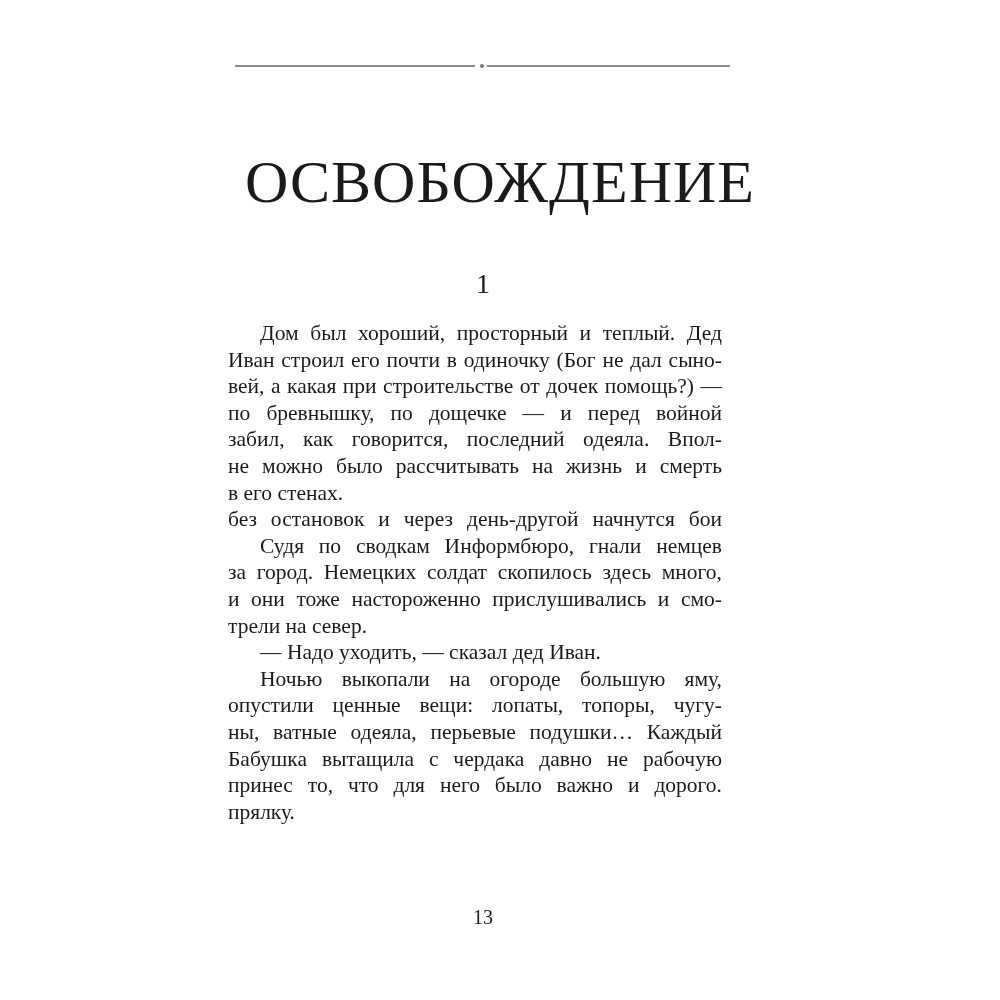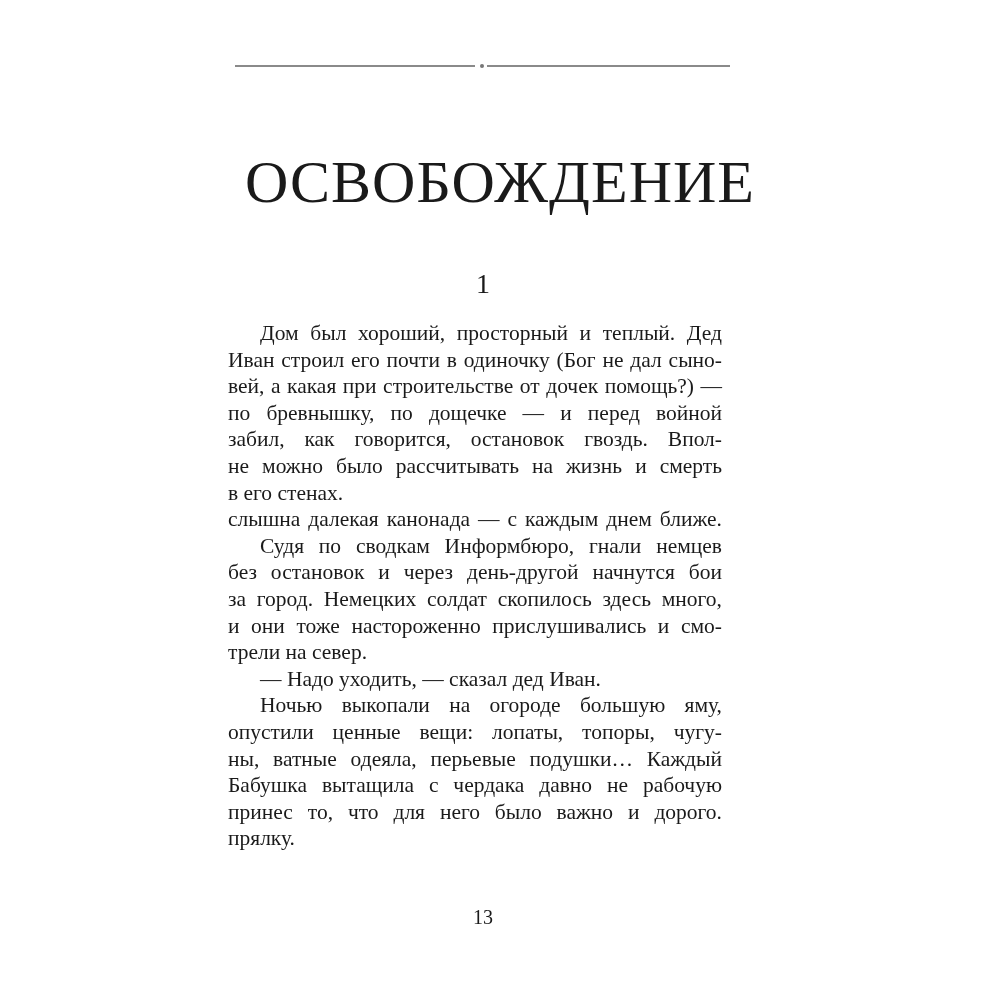--- a/index.html
+++ b/index.html
@@ -108,32 +108,31 @@
 
 <div class="chapter-num">1</div>
 
 <div class="body-text">
 
   <div>
     <span class="line indent">Дом был хороший, просторный и теплый. Дед</span>
     <span class="line">Иван строил его почти в одиночку (Бог не дал сыно-</span>
     <span class="line">вей, а какая при строительстве от дочек помощь?) —</span>
     <span class="line">по бревнышку, по дощечке — и перед войной</span>
-    <span class="line">забил, как говорится, остановок гвоздь. Впол-</span>
+    <span class="line">забил, как говорится, последний одеяла. Впол-</span>
     <span class="line">не можно было рассчитывать на жизнь и смерть</span>
     <span class="line last">в его стенах.</span>
   </div>
 
   <div>
-    <span class="line">слышна далекая канонада — с каждым днем ближе.</span>
   </div>
 
   <div>
+    <span class="line">без остановок и через день-другой начнутся бои</span>
     <span class="line indent">Судя по сводкам Информбюро, гнали немцев</span>
-    <span class="line">без остановок и через день-другой начнутся бои</span>
     <span class="line">за город. Немецких солдат скопилось здесь много,</span>
     <span class="line">и они тоже настороженно прислушивались и смо-</span>
     <span class="line last">трели на север.</span>
   </div>
 
   <div>
     <span class="line indent last">— Надо уходить, — сказал дед Иван.</span>
   </div>
 
   <div>

